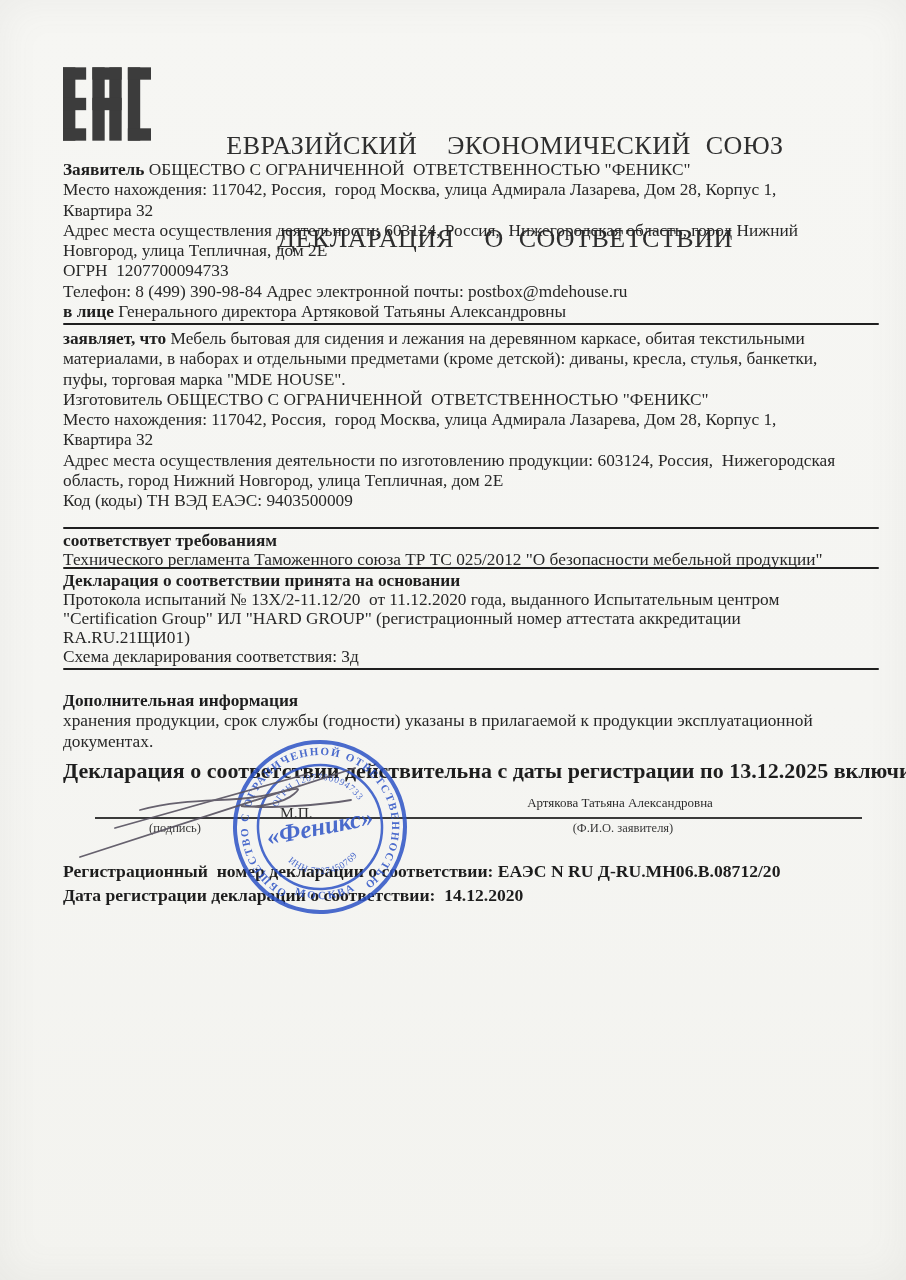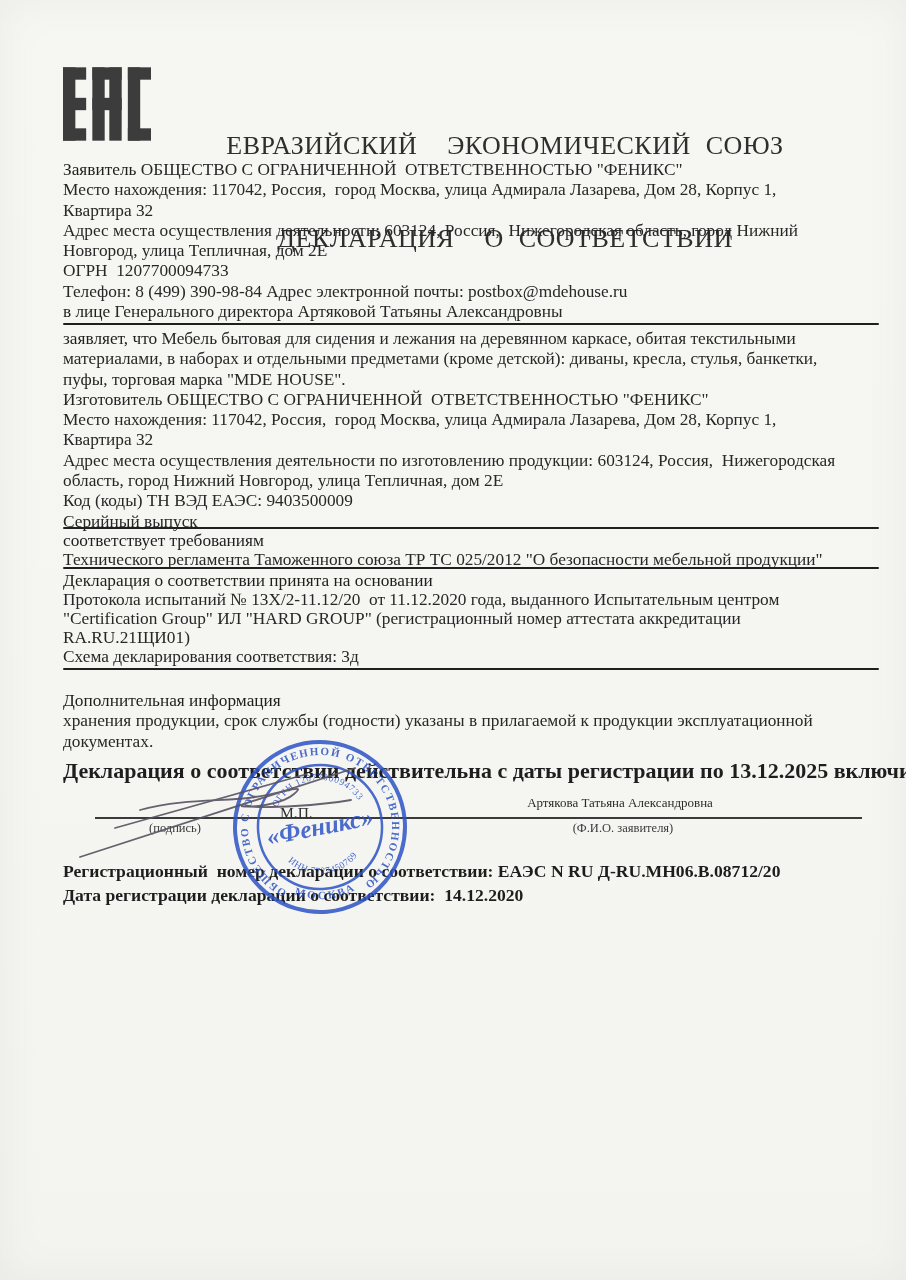--- a/index.html
+++ b/index.html
@@ -17,21 +17,21 @@
   .abs{position:absolute;}
   
   .eac{left:63px;top:62px;}
   
   .title{left:180px;top:68px;width:650px;text-align:center;
          font-weight:normal;font-size:26px;line-height:31px;color:#2e2e2e;
          letter-spacing:0.5px;word-spacing:8px;white-space:pre;}
   
   .tblock{left:63px;width:820px;}
   .ln{height:20.3px;line-height:20.3px;font-size:17.3px;white-space:pre;color:#272727;}
-  .ln b{font-weight:normal;color:#1e1e1e;}
+  .ln b{font-weight:bold;color:#1e1e1e;}
   .tight .ln{height:19px;line-height:19px;}
   .blockA{top:160px;}
   .blockB{top:329px;}
   .blockC{top:531px;}
   .blockD{top:571px;}
   .blockE{top:691px;}
   .rule{left:63px;width:816px;height:2.4px;background:#1f1f1f;border-radius:1px;}
   .r1{top:323px;}.r2{top:527px;}.r3{top:567px;}.r4{top:668px;}
   .validity{left:63px;top:758px;width:820px;font-weight:bold;font-size:22px;white-space:pre;color:#1e1e1e;}
   
@@ -89,21 +89,20 @@
   <div class="abs tblock blockB">
     <div class="ln"><b>заявляет, что</b><span> Мебель бытовая для сидения и лежания на деревянном каркасе, обитая текстильными</span></div>
     <div class="ln"><b></b><span>материалами, в наборах и отдельными предметами (кроме детской): диваны, кресла, стулья, банкетки,</span></div>
     <div class="ln"><b></b><span>пуфы, торговая марка "MDE HOUSE".</span></div>
     <div class="ln"><b></b><span>Изготовитель ОБЩЕСТВО С ОГРАНИЧЕННОЙ  ОТВЕТСТВЕННОСТЬЮ "ФЕНИКС"</span></div>
     <div class="ln"><b></b><span>Место нахождения: 117042, Россия,  город Москва, улица Адмирала Лазарева, Дом 28, Корпус 1,</span></div>
     <div class="ln"><b></b><span>Квартира 32</span></div>
     <div class="ln"><b></b><span>Адрес места осуществления деятельности по изготовлению продукции: 603124, Россия,  Нижегородская</span></div>
     <div class="ln"><b></b><span>область, город Нижний Новгород, улица Тепличная, дом 2Е</span></div>
     <div class="ln"><b></b><span>Код (коды) ТН ВЭД ЕАЭС: 9403500009</span></div>
-    <div class="ln"><b></b><span>Серийный выпуск</span></div>
   </div>
 
   <div class="abs rule r2"></div>
 
   <div class="abs tblock blockC tight">
     <div class="ln"><b>соответствует требованиям</b><span></span></div>
     <div class="ln"><b></b><span>Технического регламента Таможенного союза ТР ТС 025/2012 "О безопасности мебельной продукции"</span></div>
   </div>
 
   <div class="abs rule r3"></div>

